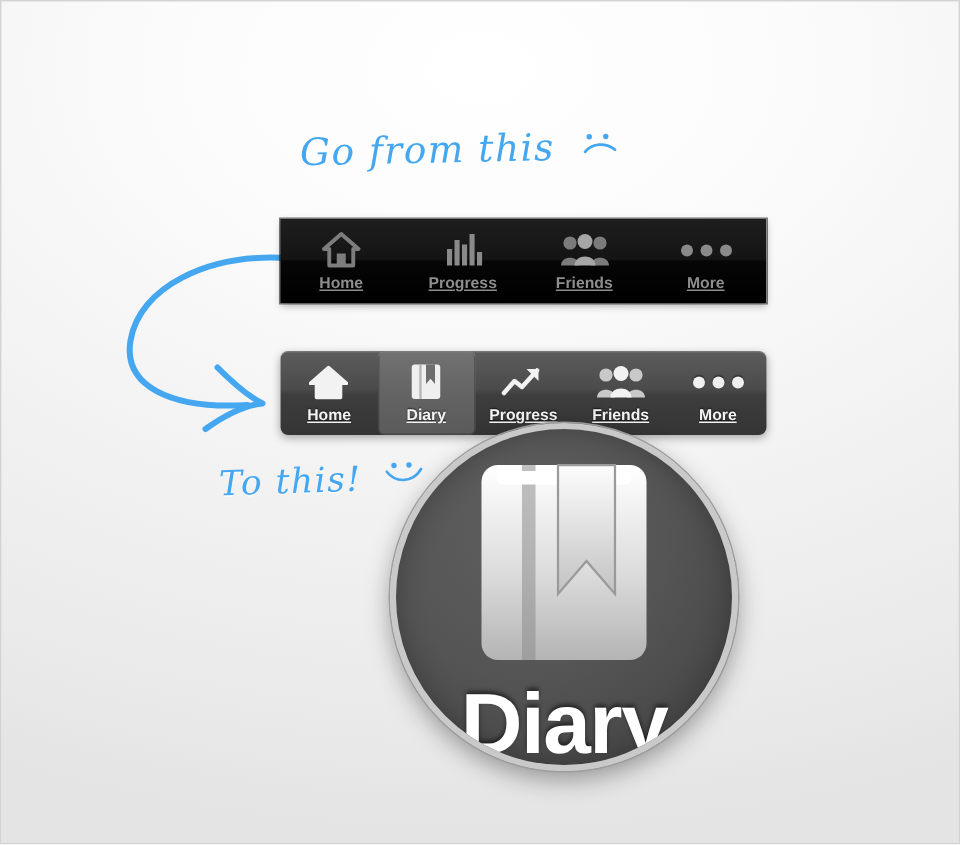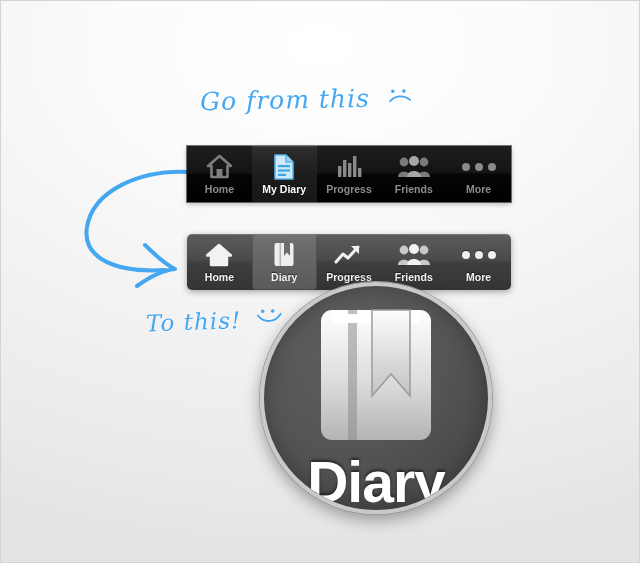--- a/index.html
+++ b/index.html
@@ -65,20 +65,21 @@
     height: 27px;
     display: flex;
     align-items: center;
     justify-content: center;
   }
   .tab .lbl {
     font-size: 10.5px;
     line-height: 12px;
     margin-top: 3px;
     white-space: nowrap;
+    text-decoration: underline;
   }
 
   
   #bar-old {
     left: 186px; top: 145px; width: 324px; height: 56px;
     background: linear-gradient(#1e1e1e 0%, #141414 48%, #060606 50%, #000 100%);
     box-shadow: 0 2px 5px rgba(0,0,0,.30), 0 0 0 1px rgba(0,0,0,.5);
   }
   #bar-old .tab .lbl {
     color: #8e8e8e;
@@ -187,32 +188,20 @@
     <div class="tab">
       <span class="ico">
         <svg width="27" height="25" viewBox="0 0 27 25">
           <path d="M13.5 2 L25 12 L21.5 12 L21.5 23 L5.5 23 L5.5 12 L2 12 Z" fill="none" stroke="#7d7d7d" stroke-width="2.6" stroke-linejoin="round"></path>
           <rect x="10.5" y="15" width="6" height="8" fill="#7d7d7d"></rect>
         </svg>
       </span>
       <span class="lbl">Home</span>
     </div>
 
-    <div class="tab sel">
-      <span class="ico">
-        <svg width="22" height="26" viewBox="0 0 22 26">
-          <path d="M2 1 H13 L20 8 V25 H2 Z" fill="#cfe9fb" stroke="#5ab4ec" stroke-width="1.6" stroke-linejoin="round"></path>
-          <path d="M13 1 V8 H20" fill="#9fd4f4" stroke="#5ab4ec" stroke-width="1.4" stroke-linejoin="round"></path>
-          <rect x="5" y="11" width="12" height="2.2" fill="#3ea5e5"></rect>
-          <rect x="5" y="15.4" width="12" height="2.2" fill="#3ea5e5"></rect>
-          <rect x="5" y="19.8" width="8" height="2.2" fill="#3ea5e5"></rect>
-        </svg>
-      </span>
-      <span class="lbl">My Diary</span>
-    </div>
 
     <div class="tab">
       <span class="ico">
         <svg width="26" height="25" viewBox="0 0 26 25">
           <rect x="2" y="12" width="3.4" height="11" fill="#8a8a8a"></rect>
           <rect x="7" y="6" width="3.4" height="17" fill="#8a8a8a"></rect>
           <rect x="12" y="9" width="3.4" height="14" fill="#8a8a8a"></rect>
           <rect x="17" y="2" width="3.4" height="21" fill="#8a8a8a"></rect>
           <rect x="22" y="14" width="3.4" height="9" fill="#8a8a8a"></rect>
         </svg>

